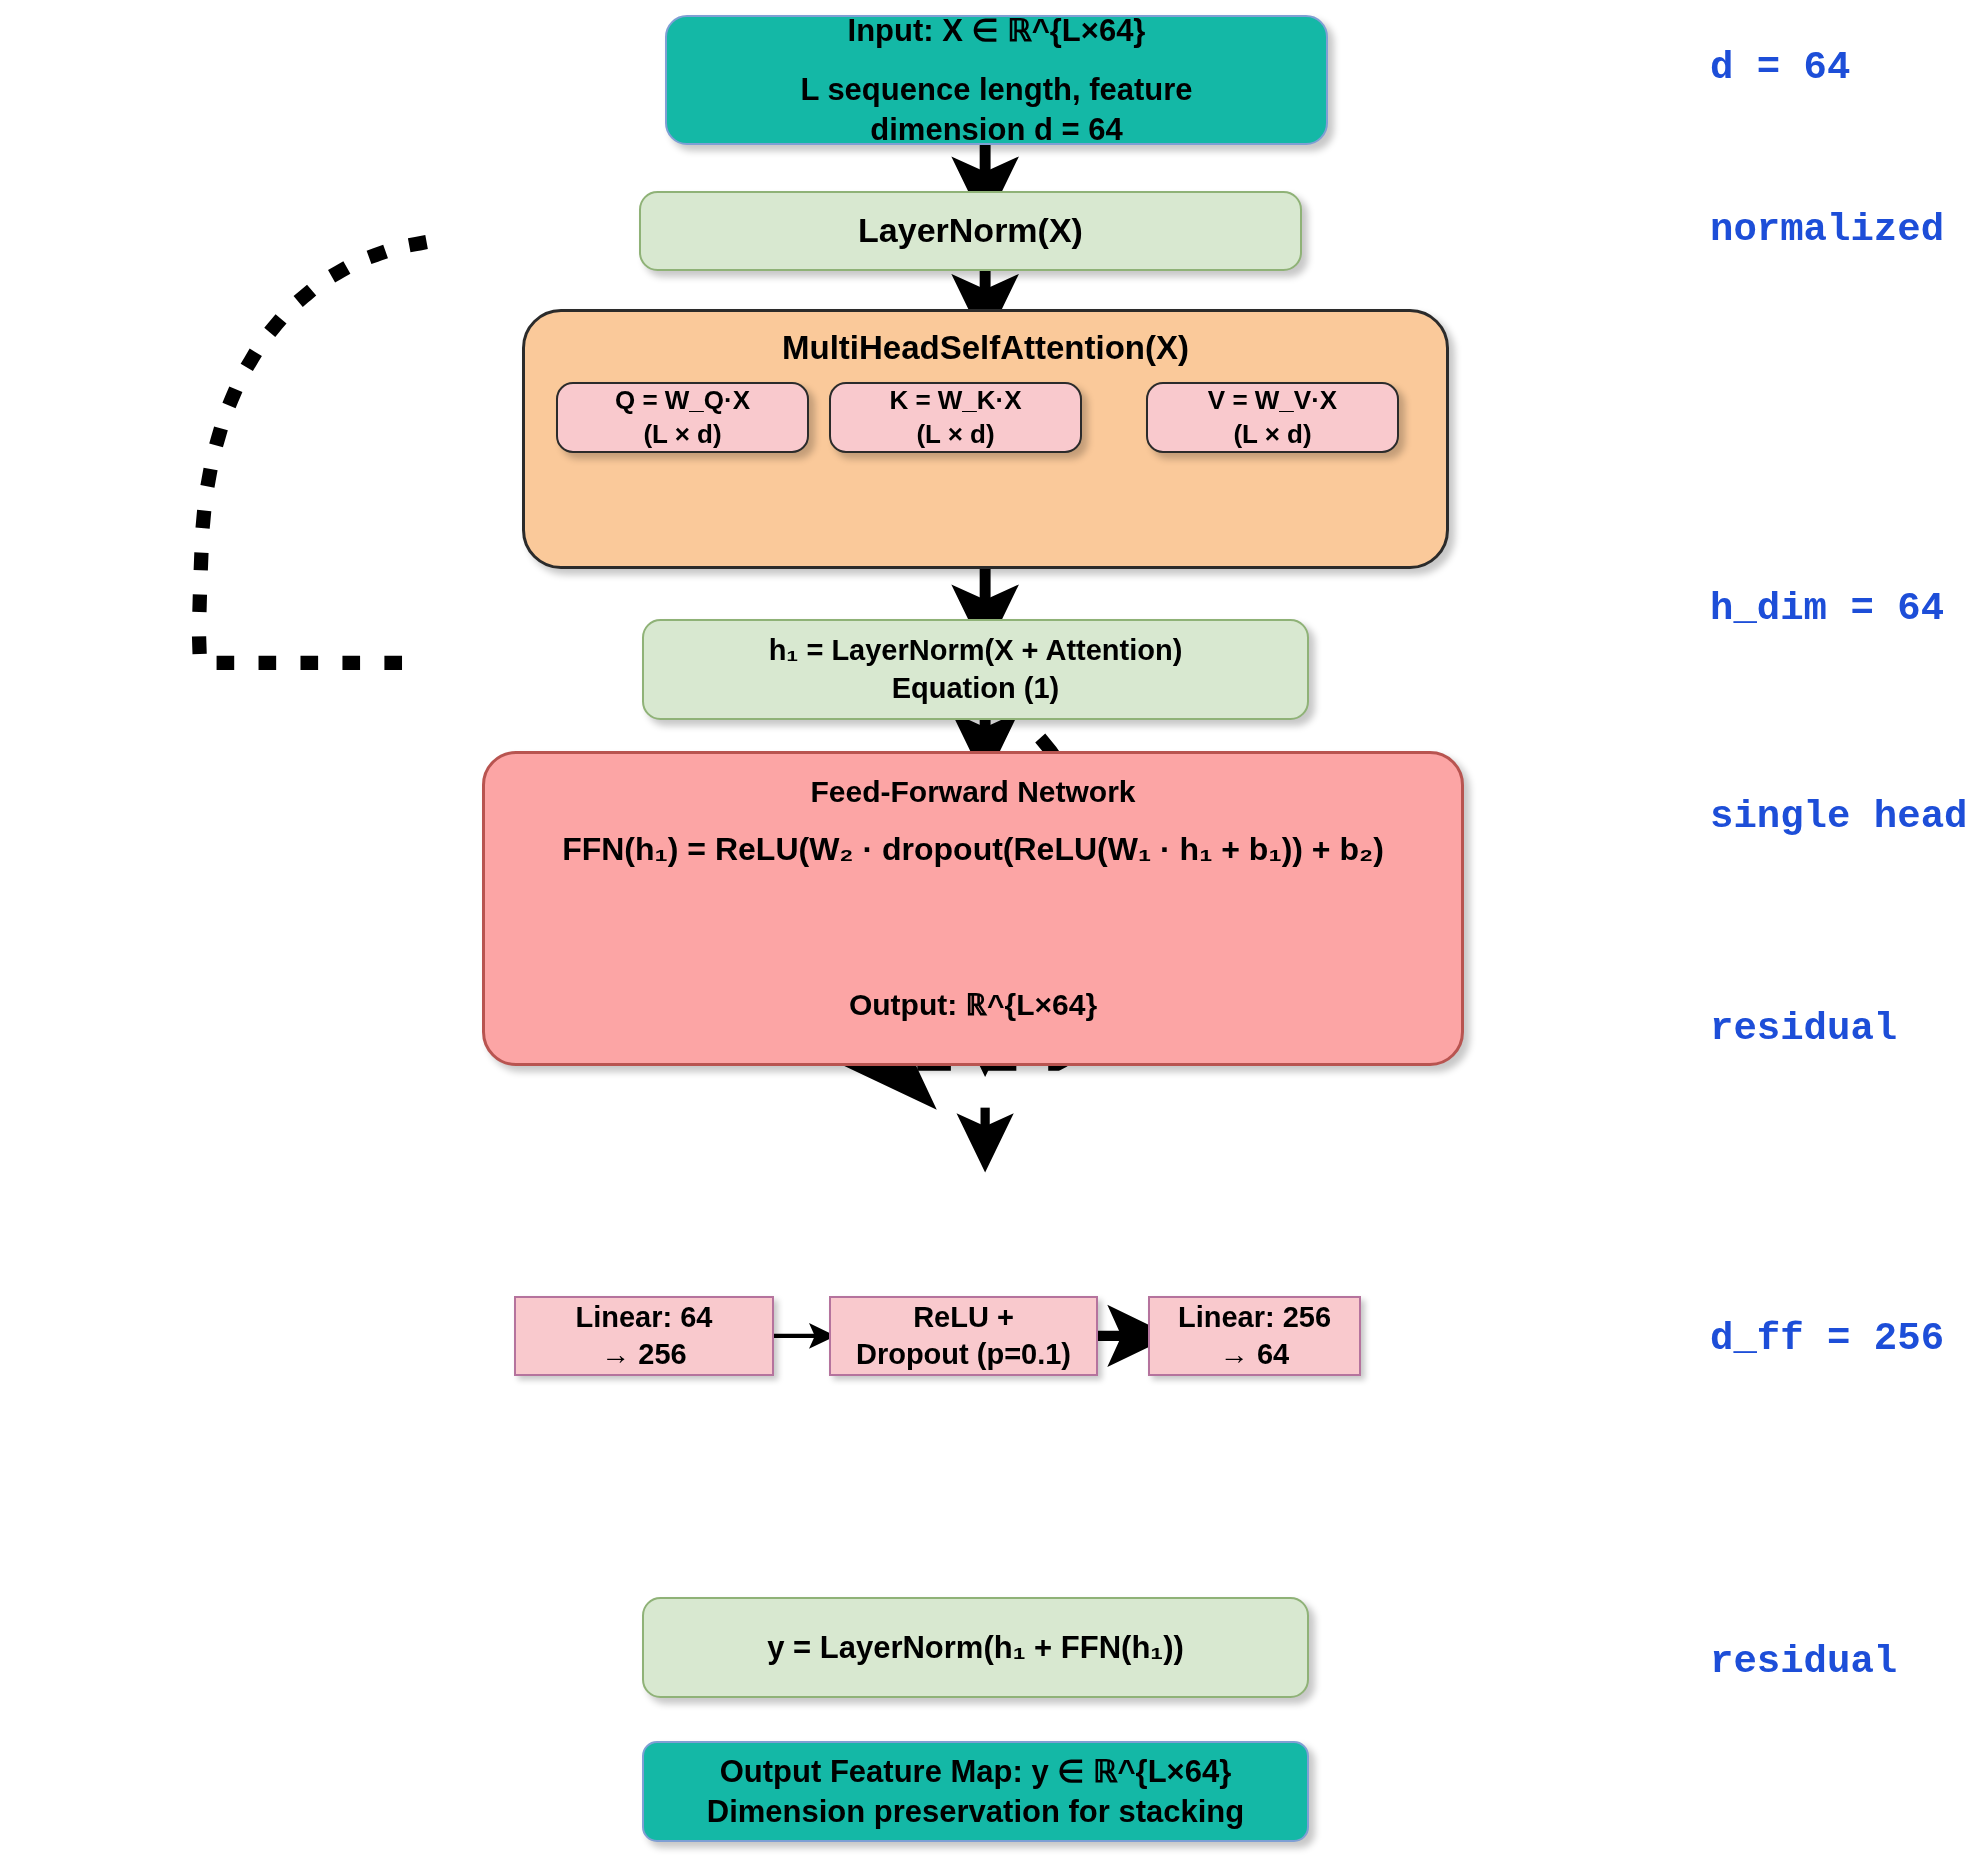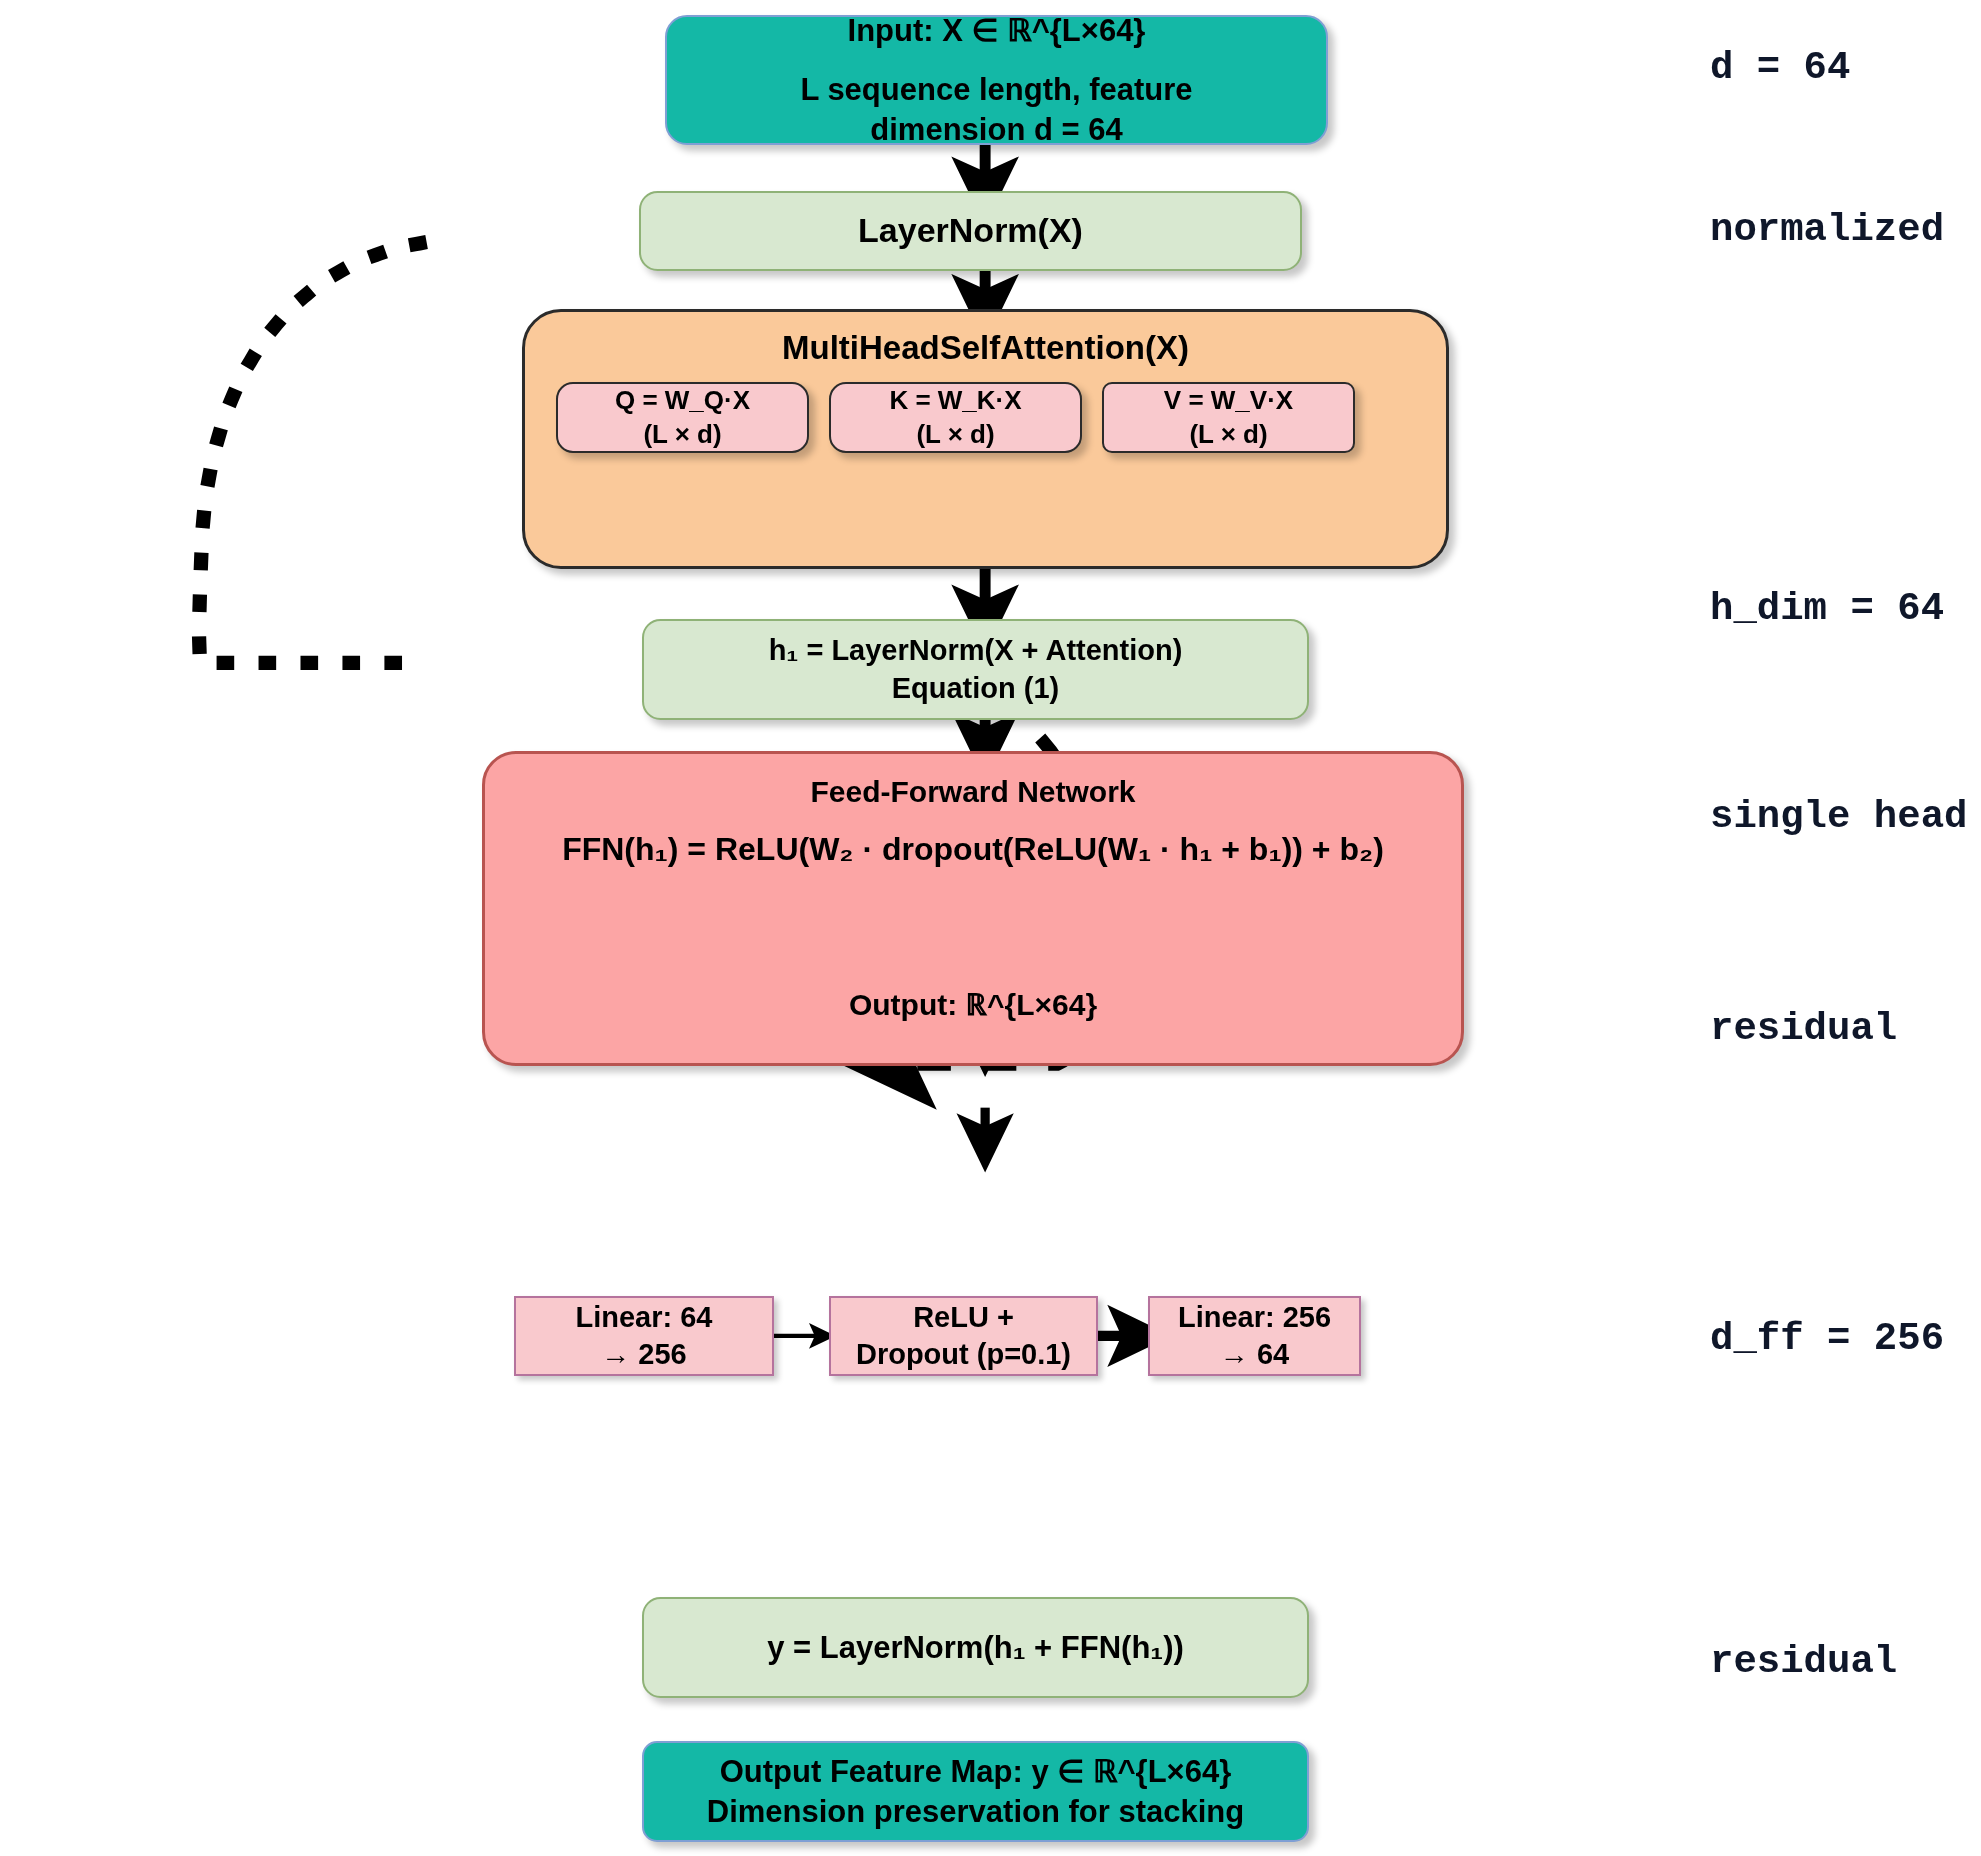--- a/index.html
+++ b/index.html
@@ -16,21 +16,21 @@
   }
   .node .ln{line-height:1.28;display:block;white-space:nowrap;}
   .blue  {background:#14b8a6;border:2.5px solid #7f9fd4;border-radius:22px;}
   .green {background:#d8e8d0;border:2.5px solid #8fb277;border-radius:18.5px;}
   .orange{background:#fac99a;border:3.4px solid #2b2b2b;border-radius:39px;}
   .pink  {background:#f9c9cd;border:2.5px solid #2b2b2b;border-radius:17px;align-items:center;}
   .ffn   {background:#fca5a5;border:3.4px solid #b85450;border-radius:34px;}
   .ffninner{background:#f9c9cd;border:2.5px solid #b5739d;border-radius:0;box-shadow:4.2px 4.2px 5.9px rgba(0,0,0,0.22);}
   .annot{
     position:absolute;font-family:"Liberation Mono","DejaVu Sans Mono",monospace;
-    font-weight:bold;color:#0f172a;white-space:nowrap;
+    font-weight:bold;color:#1d4ed8;white-space:nowrap;
   }
   svg{position:absolute;left:0;top:0;width:1982px;height:1857px;pointer-events:none;}
   .boxes{position:absolute;left:0;top:0;width:1982px;height:1857px;}
 </style>
 </head>
 <body>
 
 <div id="canvas">
 
   <svg viewBox="0 0 2362 2213">
@@ -86,21 +86,21 @@
     </div>
 
     <div class="node pink" style="left:556px;top:382px;width:253px;height:71px;font-size:26px;">
       <span class="ln">Q = W_Q·X</span>
       <span class="ln">(L × d)</span>
     </div>
     <div class="node pink" style="left:829px;top:382px;width:253px;height:71px;font-size:26px;">
       <span class="ln">K = W_K·X</span>
       <span class="ln">(L × d)</span>
     </div>
-    <div class="node pink" style="left:1102px;top:382px;width:253px;height:71px;font-size:26px;border-radius:10px;">
+    <div class="node pink" style="left:1146px;top:382px;width:253px;height:71px;font-size:26px;">
       <span class="ln">V = W_V·X</span>
       <span class="ln">(L × d)</span>
     </div>
 
 
     <div class="node green" style="left:642px;top:619px;width:667px;height:101px;font-size:29px;">
       <span class="ln">h₁ = LayerNorm(X + Attention)</span>
       <span class="ln">Equation (1)</span>
     </div>
 

